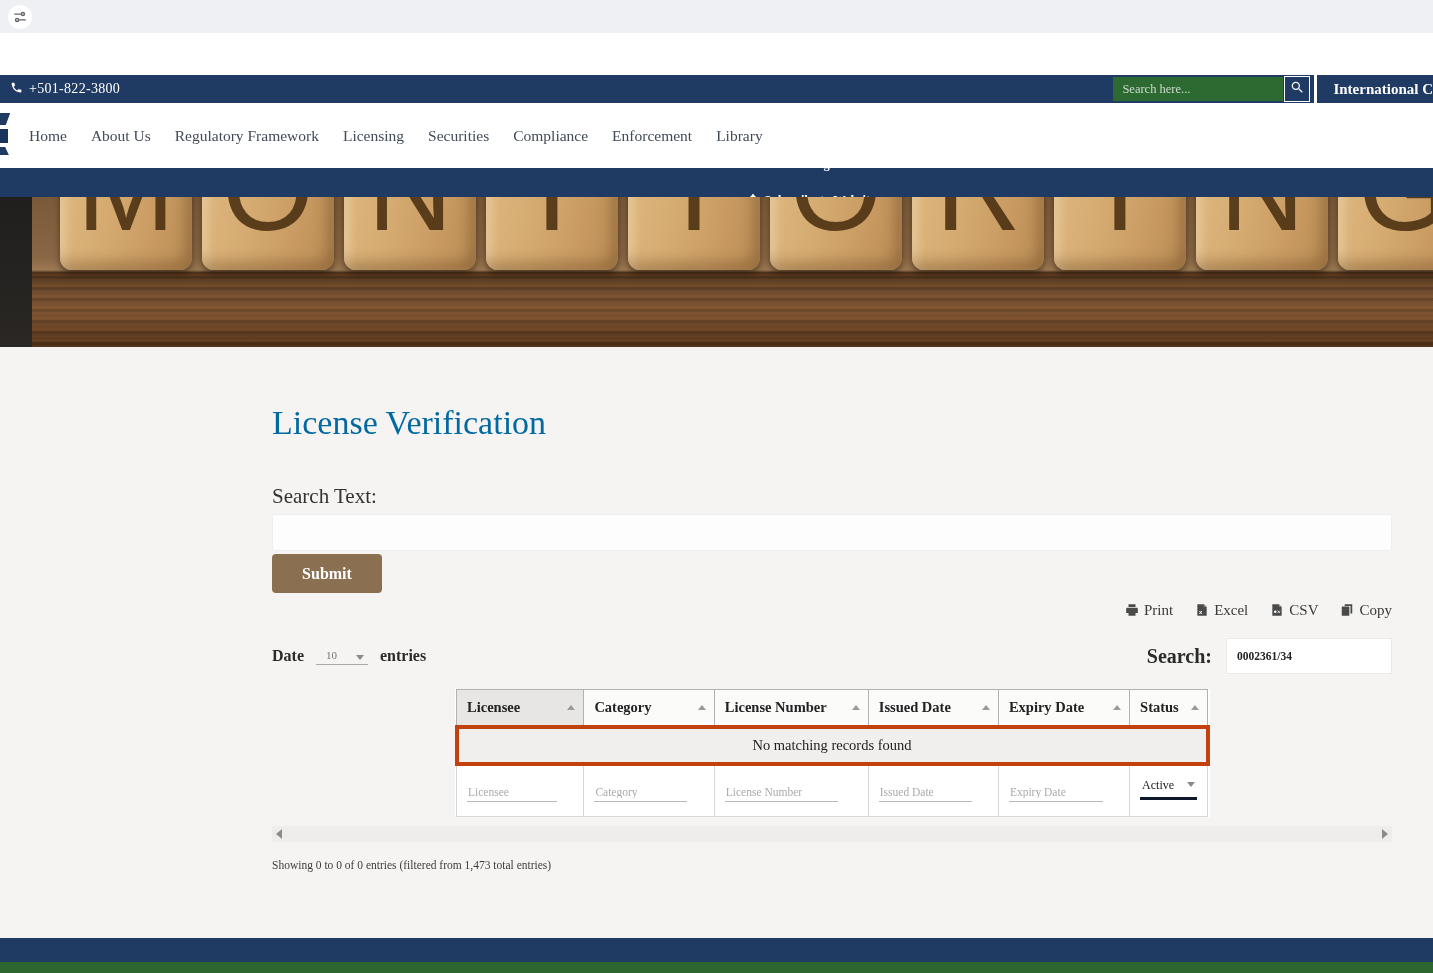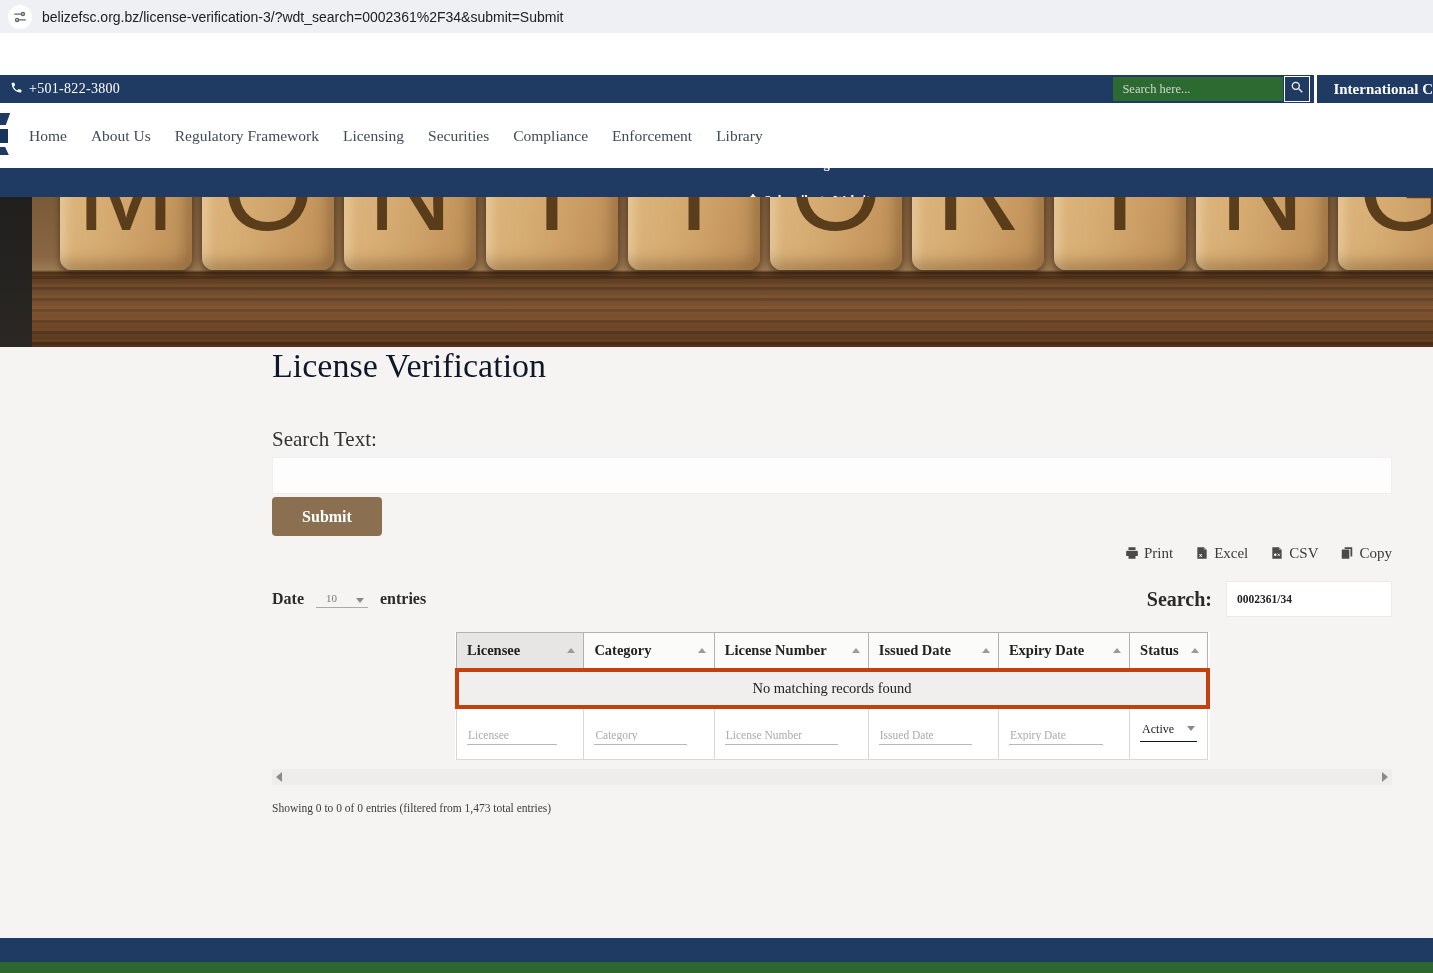--- a/index.html
+++ b/index.html
@@ -44,21 +44,21 @@
   .hero .block { width:132px; height:200px; border-radius:12px; flex:0 0 auto;
           background:linear-gradient(100deg, #e2bc85 0%, #d4aa70 45%, #c89a62 75%, #b98c55 100%);
           box-shadow:inset -6px -8px 14px rgba(90,55,20,.35), inset 5px 4px 10px rgba(255,235,200,.5), 0 4px 6px rgba(30,15,5,.5);
           display:flex; align-items:flex-end; justify-content:center; }
   .hero .block span { font-family:"Liberation Sans", sans-serif; font-size:118px; line-height:1; padding-bottom:22px; color:#4a2f10; opacity:.88; }
   .hero .darkstrip { position:absolute; left:0; top:0; width:32px; height:150px; background:linear-gradient(#201f1d,#2a2724); z-index:5; }
 
   
   .content { height:591px; background:#f5f4f2; }
   .container { margin:0 41px 0 272px; }
-  h1.page-title { font-size:34px; font-weight:normal; color:#0f172a; line-height:1.1; }
+  h1.page-title { font-size:34px; font-weight:normal; color:#0369a1; padding-top:57px; line-height:1.1; }
   .search-label { margin-top:43px; font-size:21px; color:#333; }
   .wdt-search-input { margin-top:5px; width:100%; height:37px; background:#fdfdfd; border:1px solid #f0efed; font-family:"Liberation Serif", serif; font-size:14px; padding:0 10px; color:#333; display:block; }
   .submit-btn { margin-top:3px; width:110px; height:39px; background:#8a7050; color:#fff; border:none; border-radius:4px; font-family:"Liberation Serif", serif; font-weight:bold; font-size:16px; cursor:pointer; display:block; }
 
   .export-row { margin-top:7px; display:flex; justify-content:flex-end; gap:22px; height:20px; }
   .export-btn { display:flex; align-items:center; gap:5px; font-size:15px; color:#3a3a3a; cursor:pointer; }
   .export-btn svg { display:block; }
 
   .controls-row { margin-top:18px; display:flex; justify-content:space-between; align-items:center; height:36px; }
   .show-group { display:flex; align-items:center; gap:12px; font-size:16px; font-weight:bold; color:#2b2b2b; }
@@ -72,21 +72,21 @@
   .dt-wrap { width:755px; margin:15px auto 0; }
   table.dt { width:755px; border-collapse:collapse; background:#fff; }
   table.dt th { border:1px solid #b2b2b2; background:#fbfbfa; font-size:14.5px; color:#222; text-align:left; padding:9px 8px 9px 10px; font-weight:bold; cursor:pointer; }
   table.dt th.sorted { background:#e7e6e4; }
   th .th-inner { display:flex; align-items:center; justify-content:space-between; gap:4px; }
   .sort-asc { width:0; height:0; border-left:4px solid transparent; border-right:4px solid transparent; border-bottom:5px solid #9a9a9a; flex:0 0 auto; }
   td.empty-cell { border:4px solid #c2410c; background:#f0efee; text-align:center; font-size:14.5px; color:#222; padding:8px; }
   tr.filter-row td { border:1px solid #d8d8d8; border-top:none; background:#fff; padding:12px 10px 10px; vertical-align:middle; height:52px; }
   .filter-input { width:85%; border:none; border-bottom:1px solid #b8b8b8; background:transparent; font-family:"Liberation Serif", serif; font-size:11.5px; color:#444; padding:2px 1px 3px; }
   .filter-input::placeholder { color:#aaa; }
-  .status-select { display:flex; align-items:flex-start; justify-content:space-between; border-bottom:1px solid #0f172a; padding:0 2px 4px; cursor:pointer; margin-top:-6px; }
+  .status-select { display:flex; align-items:flex-start; justify-content:space-between; border-bottom:3px solid #0f172a; padding:0 2px 4px; cursor:pointer; margin-top:-6px; }
   .status-select .val { font-size:12px; color:#222; }
   .caret-down { width:0; height:0; border-left:4px solid transparent; border-right:4px solid transparent; border-top:5px solid #8a8a8a; margin-top:4px; }
 
   .hscroll { margin-top:9px; height:16px; background:#eeedeb; display:flex; align-items:center; justify-content:space-between; padding:0 4px; }
   .scroll-arrow-left { width:0; height:0; border-top:5px solid transparent; border-bottom:5px solid transparent; border-right:6px solid #8a8a8a; cursor:pointer; }
   .scroll-arrow-right { width:0; height:0; border-top:5px solid transparent; border-bottom:5px solid transparent; border-left:6px solid #8a8a8a; cursor:pointer; }
 
   .summary { margin-top:17px; font-size:11.5px; color:#3d3d3d; }
 
   
@@ -98,21 +98,20 @@
 
 <div class="chrome">
   <span class="perm-circle">
     <svg width="14" height="14" viewBox="0 0 24 24" fill="none" stroke="#5f6368" stroke-width="2.4" stroke-linecap="round">
       <line x1="3" y1="7" x2="13" y2="7"></line>
         <circle cx="17" cy="7" r="2.6" fill="#fff"></circle>
       <line x1="11" y1="17" x2="21" y2="17"></line>
         <circle cx="7" cy="17" r="2.6" fill="#fff"></circle>
     </svg>
   </span>
-  <span class="url">belizefsc.org.bz/license-verification-3/?wdt_search=0002361%2F34&amp;submit=Submit</span>
 </div>
 <div class="chrome-gap"></div>
 
 <div class="topbar">
   <span class="phone">
     <span>
       <svg width="13" height="13" viewBox="0 0 24 24" fill="#fff">
           <path d="M6.6 10.8c1.5 2.9 3.7 5.1 6.6 6.6l2.2-2.2c.3-.3.7-.4 1-.2 1.1.4 2.3.6 3.6.6.6 0 1 .4 1 1V20c0 .6-.4 1-1 1C10.6 21 3 13.4 3 4c0-.6.4-1 1-1h3.5c.6 0 1 .4 1 1 0 1.2.2 2.4.6 3.6.1.3 0 .7-.2 1l-2.3 2.2z"></path>
         </svg>
     </span>

